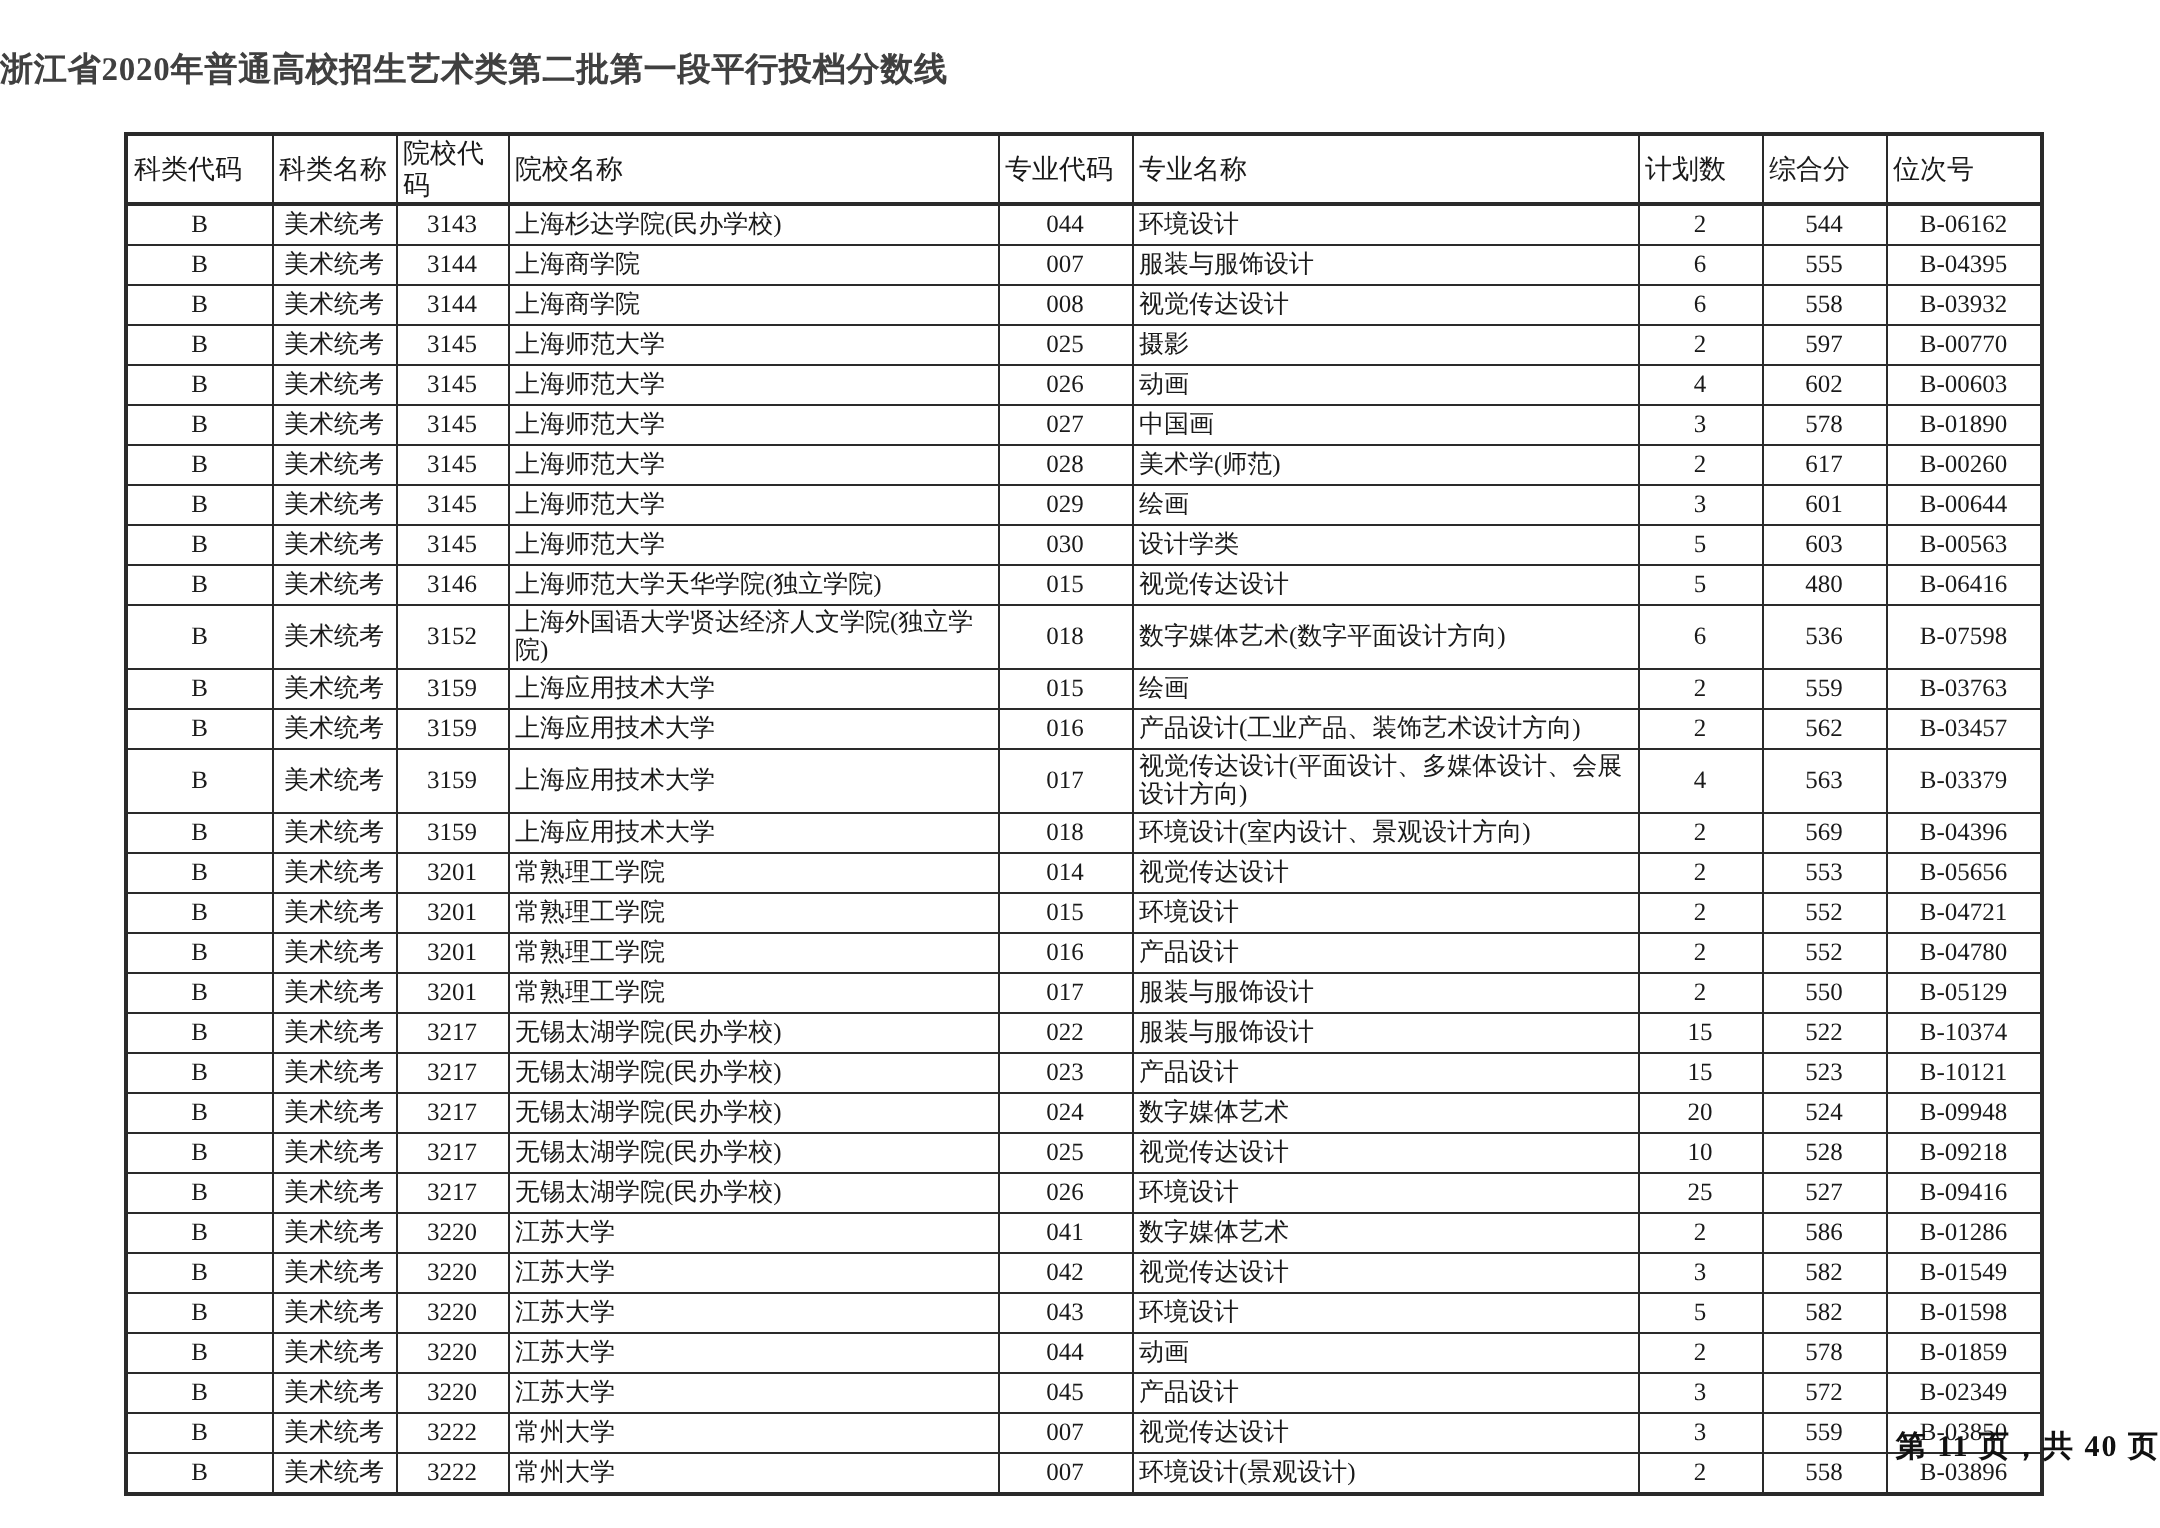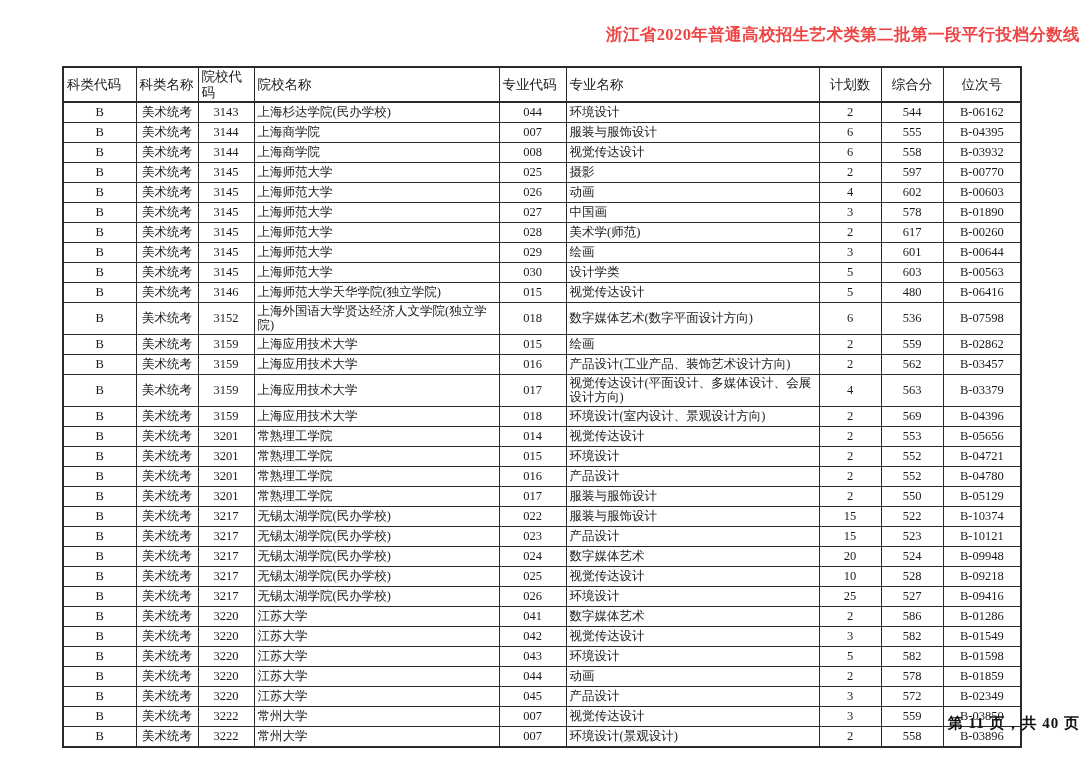--- a/index.html
+++ b/index.html
@@ -15,28 +15,28 @@
     color: #1a1a1a;
     overflow: hidden;
   }
   .page {
     position: relative;
     width: 1080px;
     height: 764px;
     box-sizing: border-box;
   }
   .doc-title {
-    text-align: right;
+    text-align: left;
     font-size: 16.5px;
     font-weight: bold;
     letter-spacing: 0.4px;
     padding-top: 25px;
     padding-bottom: 0;
     line-height: 1.2;
-    color: #ef4444;
+    color: #404040;
   }
   .table-wrap {
     position: absolute;
     left: 62px;
     top: 66px;
     width: 956px;
     border-radius: 23px;
   }
   table.grid {
     border-collapse: collapse;
@@ -57,21 +57,20 @@
   }
   table.grid thead th {
     height: 28px;
     font-weight: normal;
     text-align: left;
     font-size: 13.5px;
     border-bottom-width: 2px;
     border-top-width: 2px;
   }
   table.grid thead th.ctr {
-    text-align: center;
     margin-top: 28px;
   }
   table.grid tbody td {
     height: 17px;
   }
   
   col.c-kldm { width: 73px; }
   col.c-klmc { width: 62px; }
   col.c-yxdm { width: 56px; }
   col.c-yxmc { width: 245px; }
@@ -263,21 +262,21 @@
           </tr>
           <tr>
             <td class="center">B</td>
             <td class="center">美术统考</td>
             <td class="center">3159</td>
             <td class="left sep-r">上海应用技术大学</td>
             <td class="center">015</td>
             <td class="left sep-r">绘画</td>
             <td class="center">2</td>
             <td class="center sep-r">559</td>
-            <td class="center">B-02862</td>
+            <td class="center">B-03763</td>
           </tr>
           <tr>
             <td class="center">B</td>
             <td class="center">美术统考</td>
             <td class="center">3159</td>
             <td class="left sep-r">上海应用技术大学</td>
             <td class="center">016</td>
             <td class="left sep-r">产品设计(工业产品、装饰艺术设计方向)</td>
             <td class="center">2</td>
             <td class="center sep-r">562</td>

